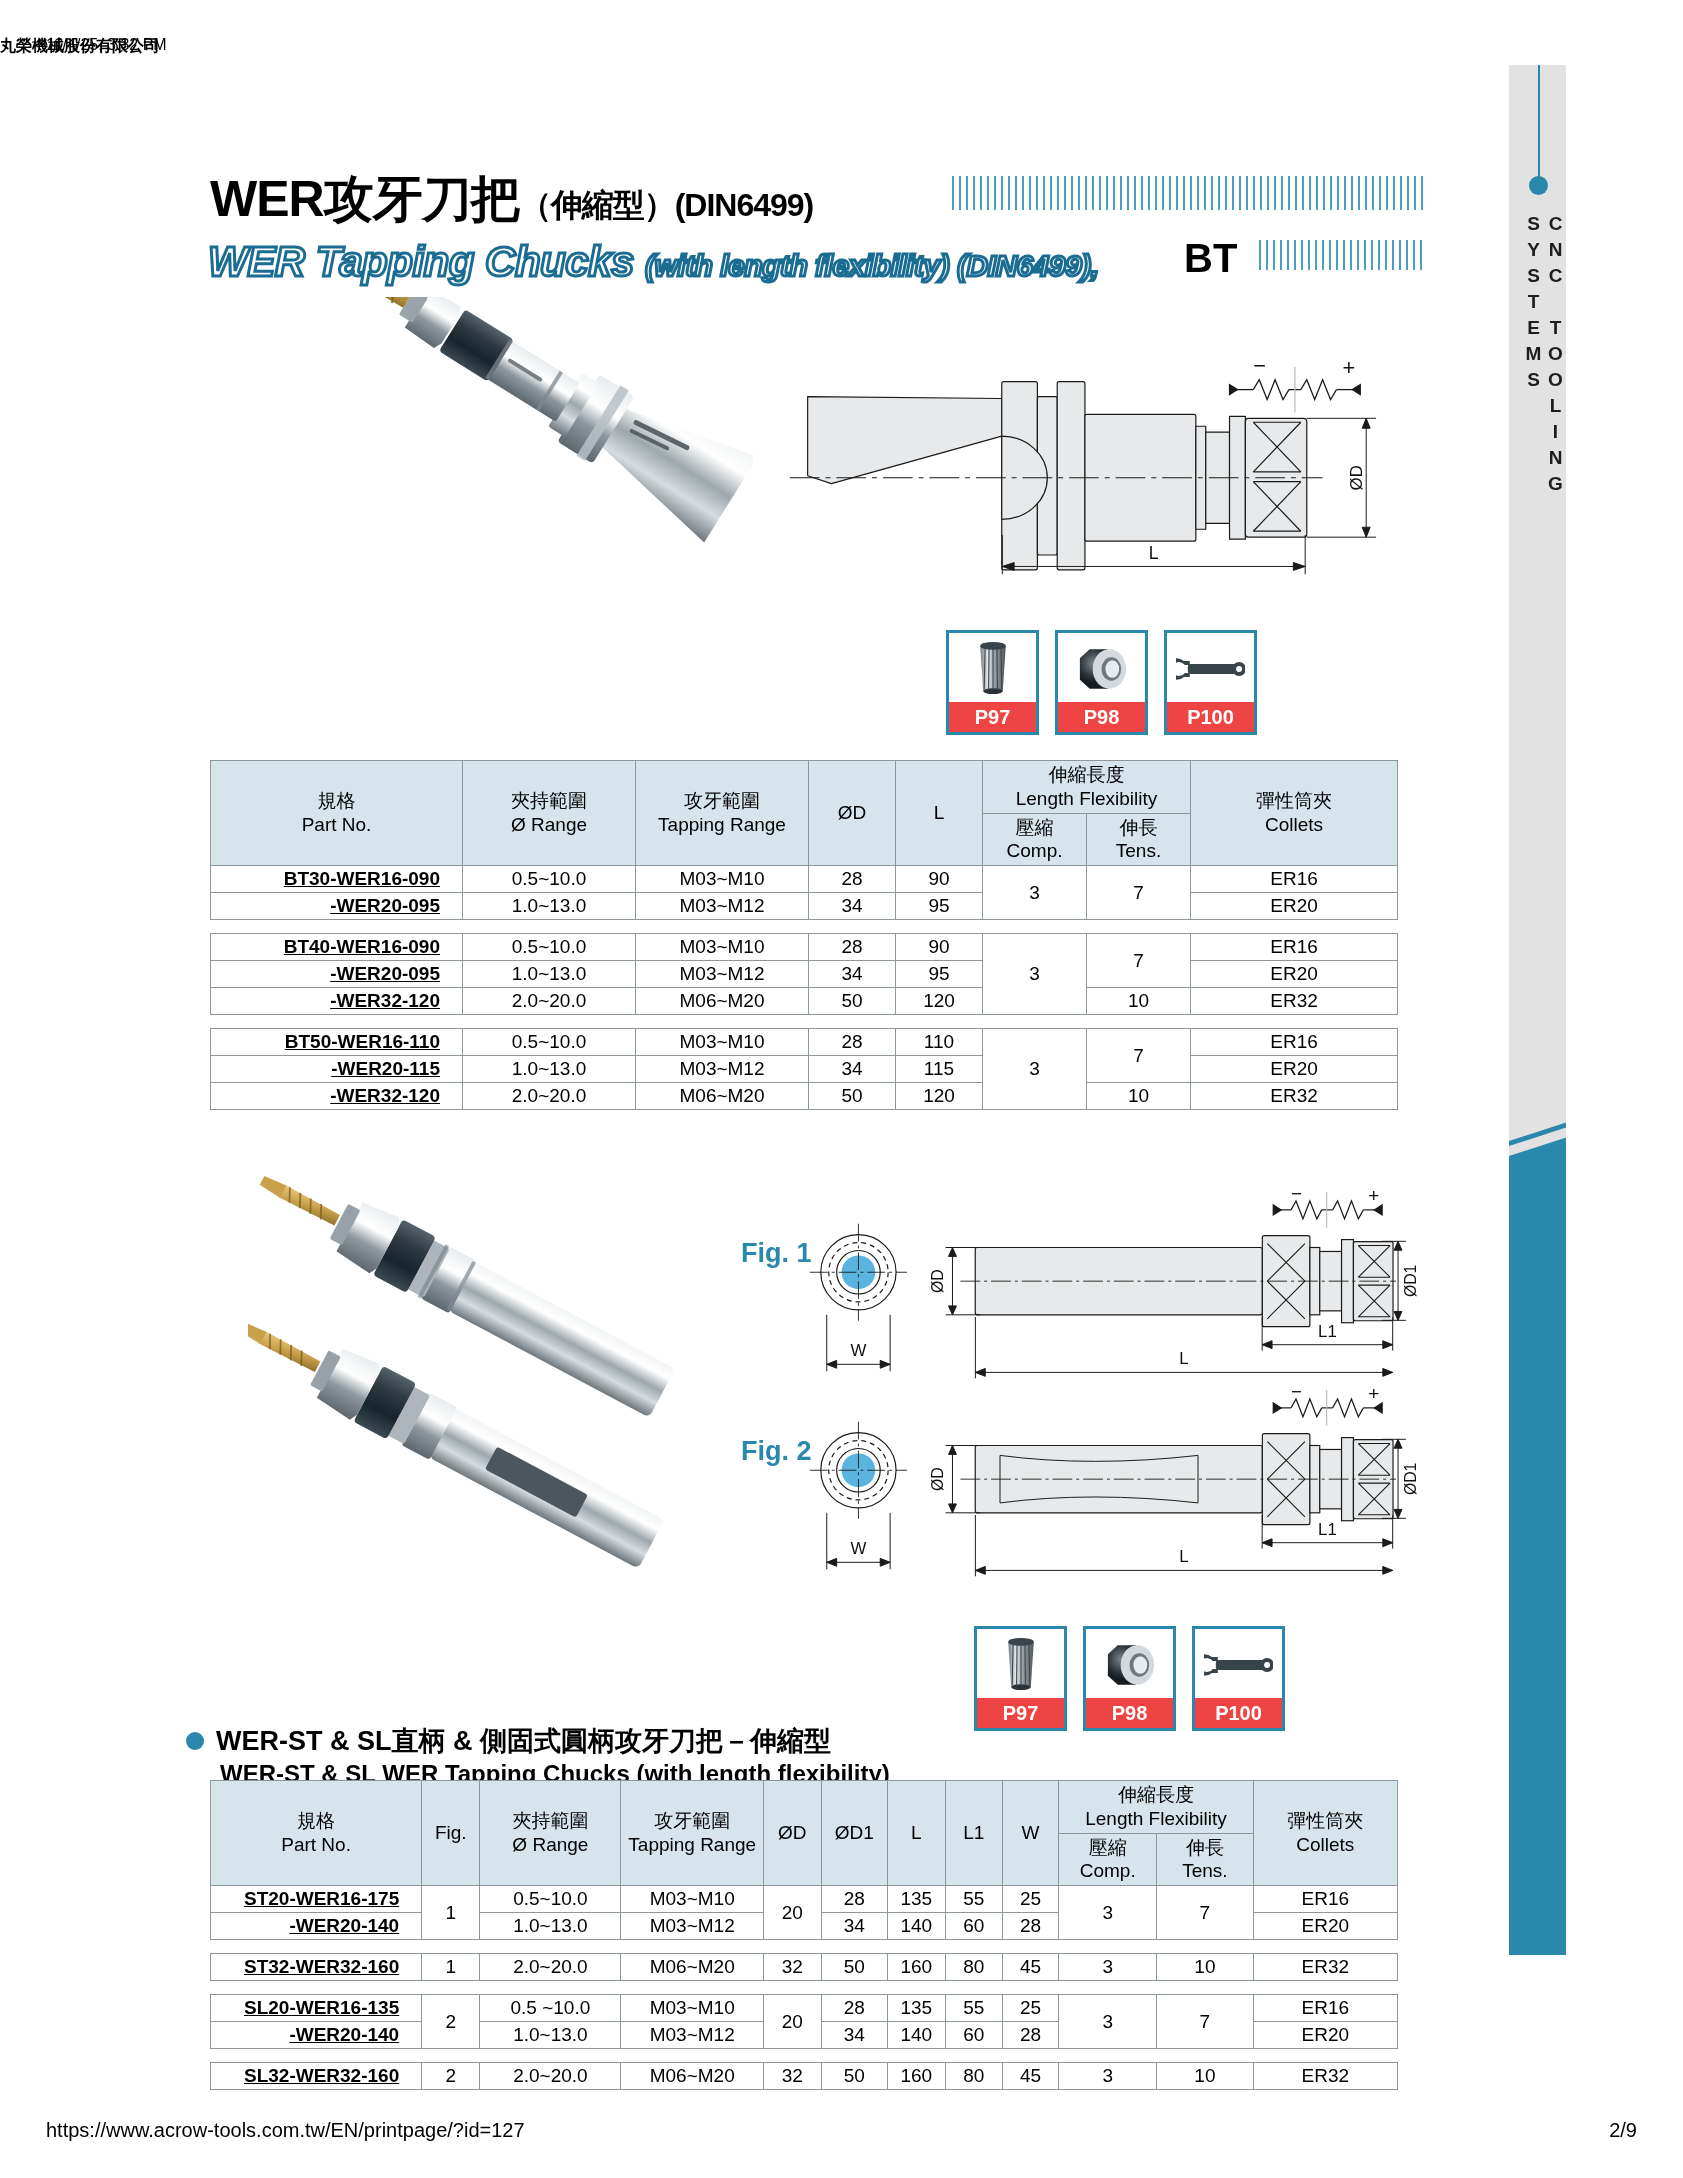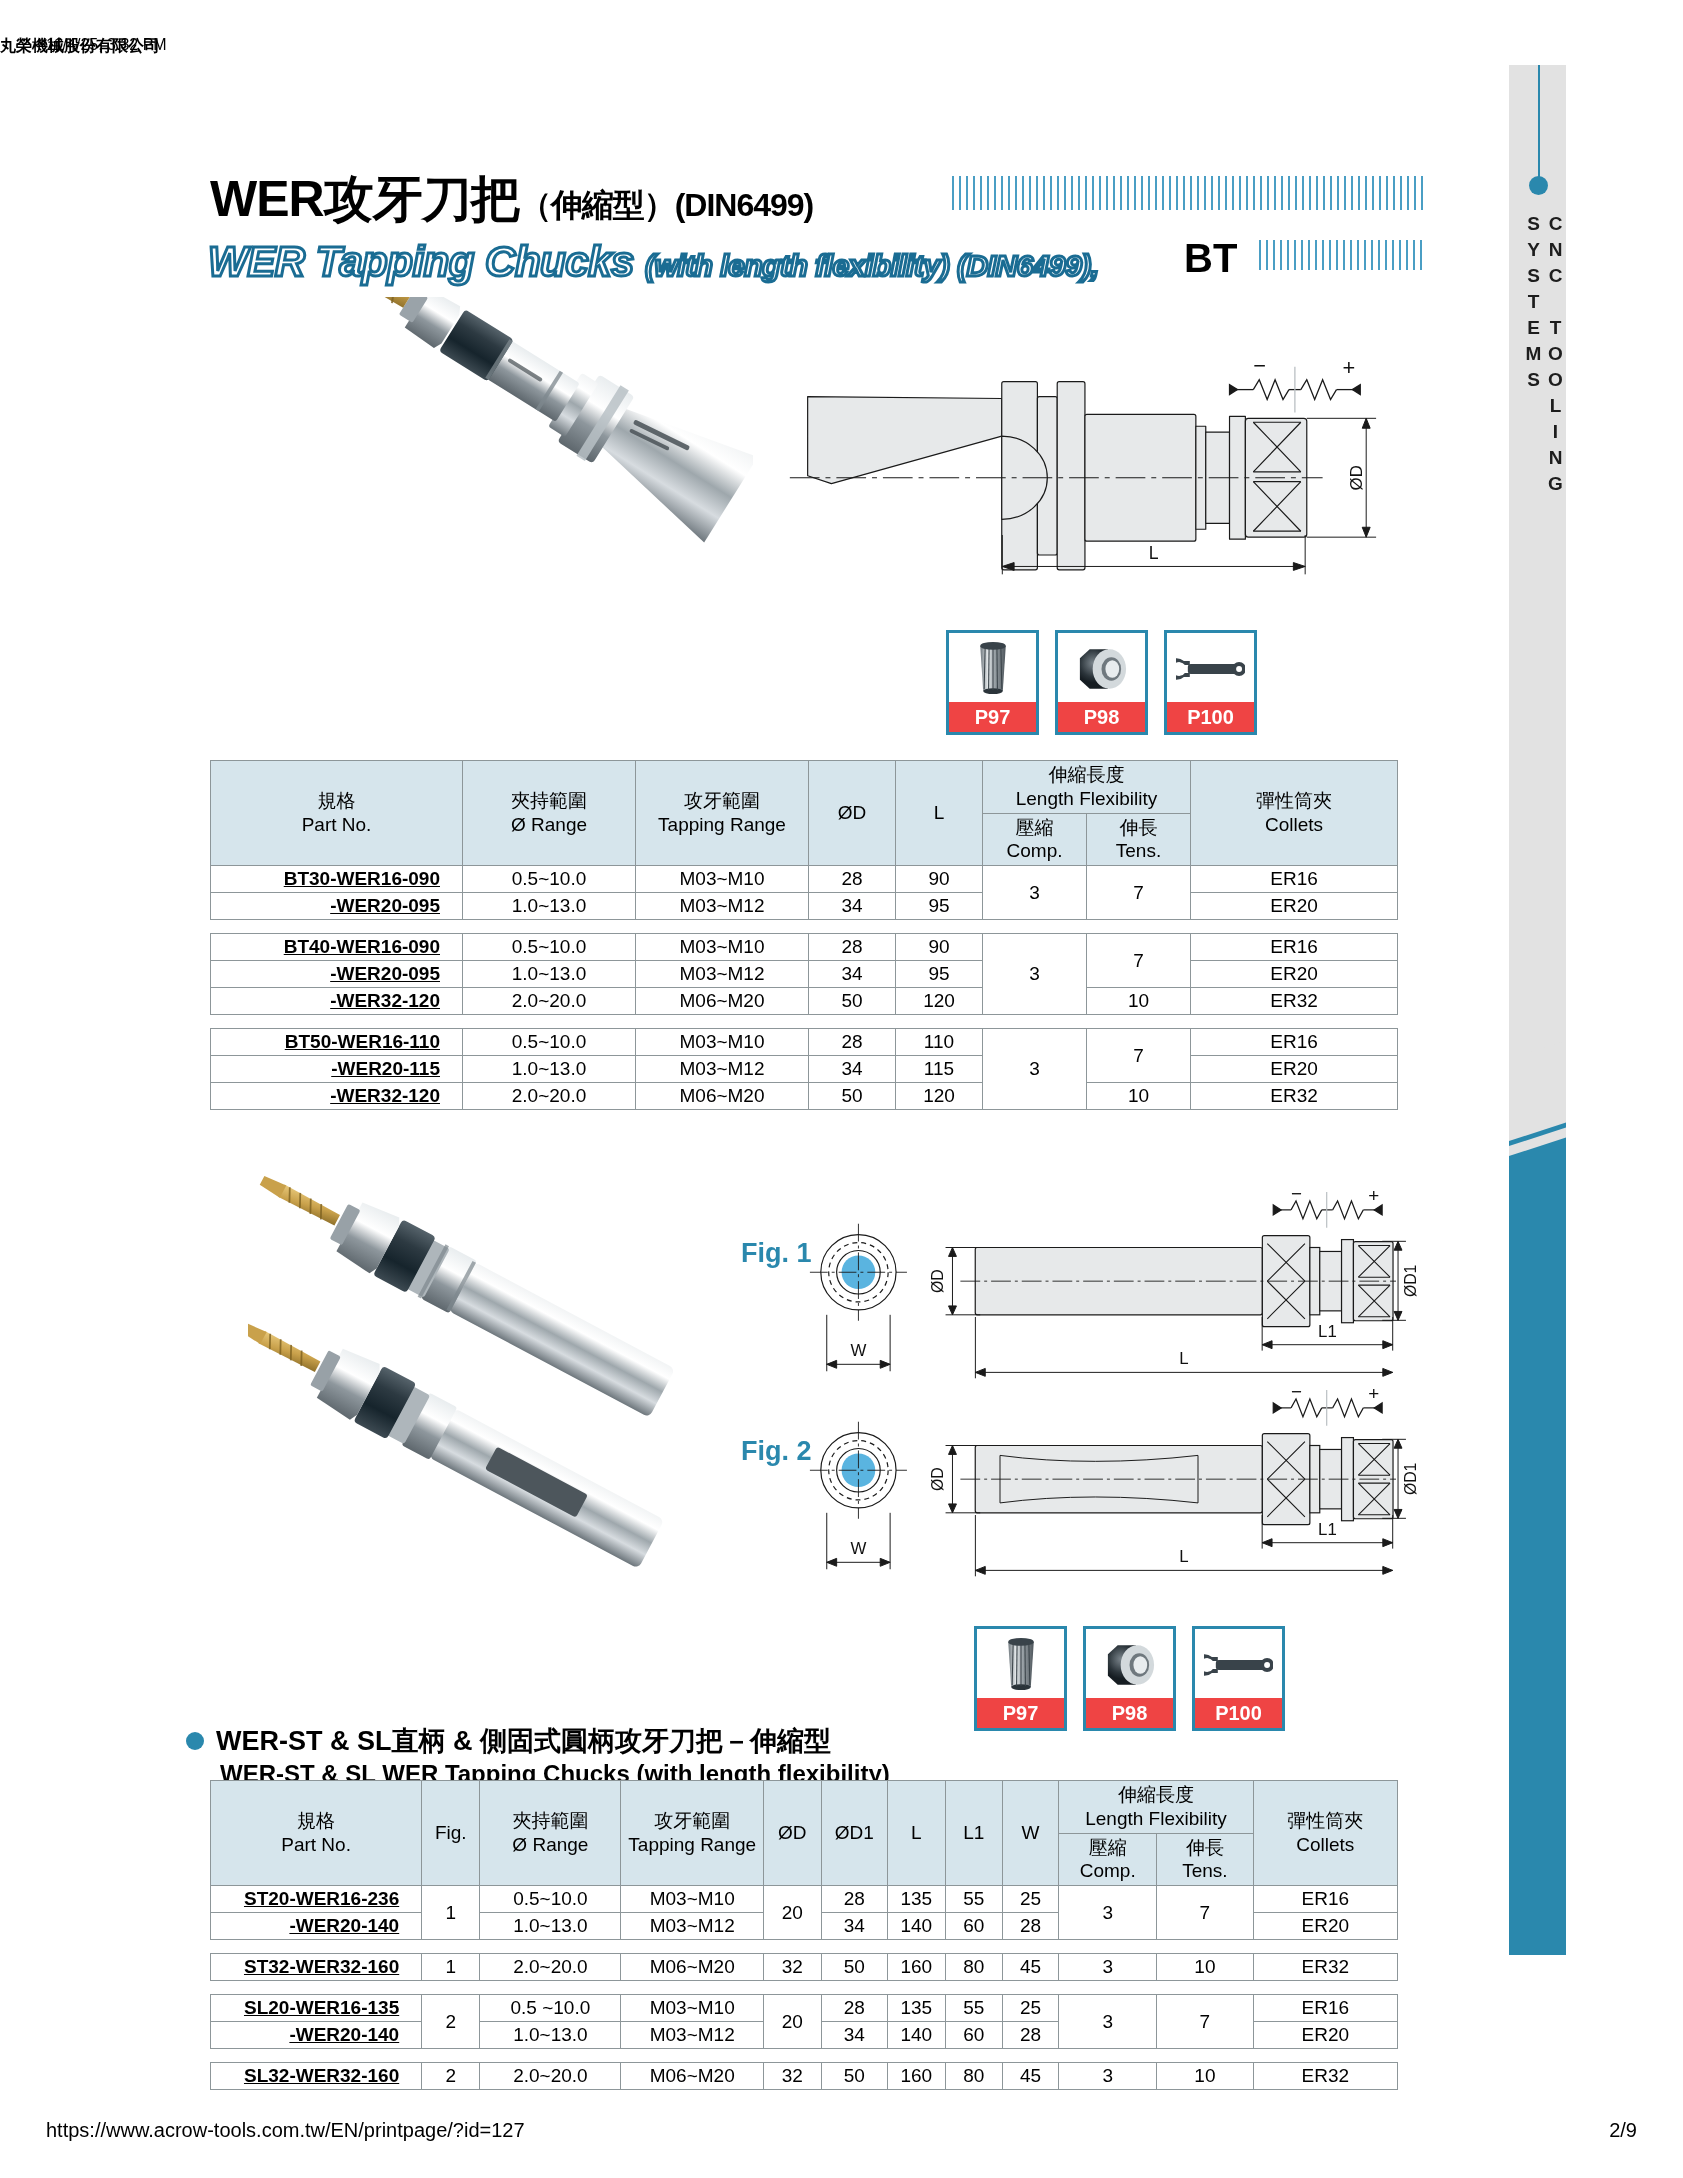--- a/index.html
+++ b/index.html
@@ -871,21 +871,21 @@
           <span>Comp.</span>
         </th>
         <th>
           <span>伸長</span><br>
           <span>Tens.</span>
         </th>
       </tr>
     </thead>
     <tbody id="t2body">
         <tr>
-          <td class="partno">ST20-WER16-236</td>
+          <td class="partno">ST20-WER16-175</td>
           <td rowspan="2">1</td>
           <td>0.5~10.0</td>
           <td>M03~M10</td>
           <td rowspan="2">20</td>
           <td>28</td>
           <td>135</td>
           <td>55</td>
           <td>25</td>
           <td rowspan="2">3</td>
           <td rowspan="2">7</td>

